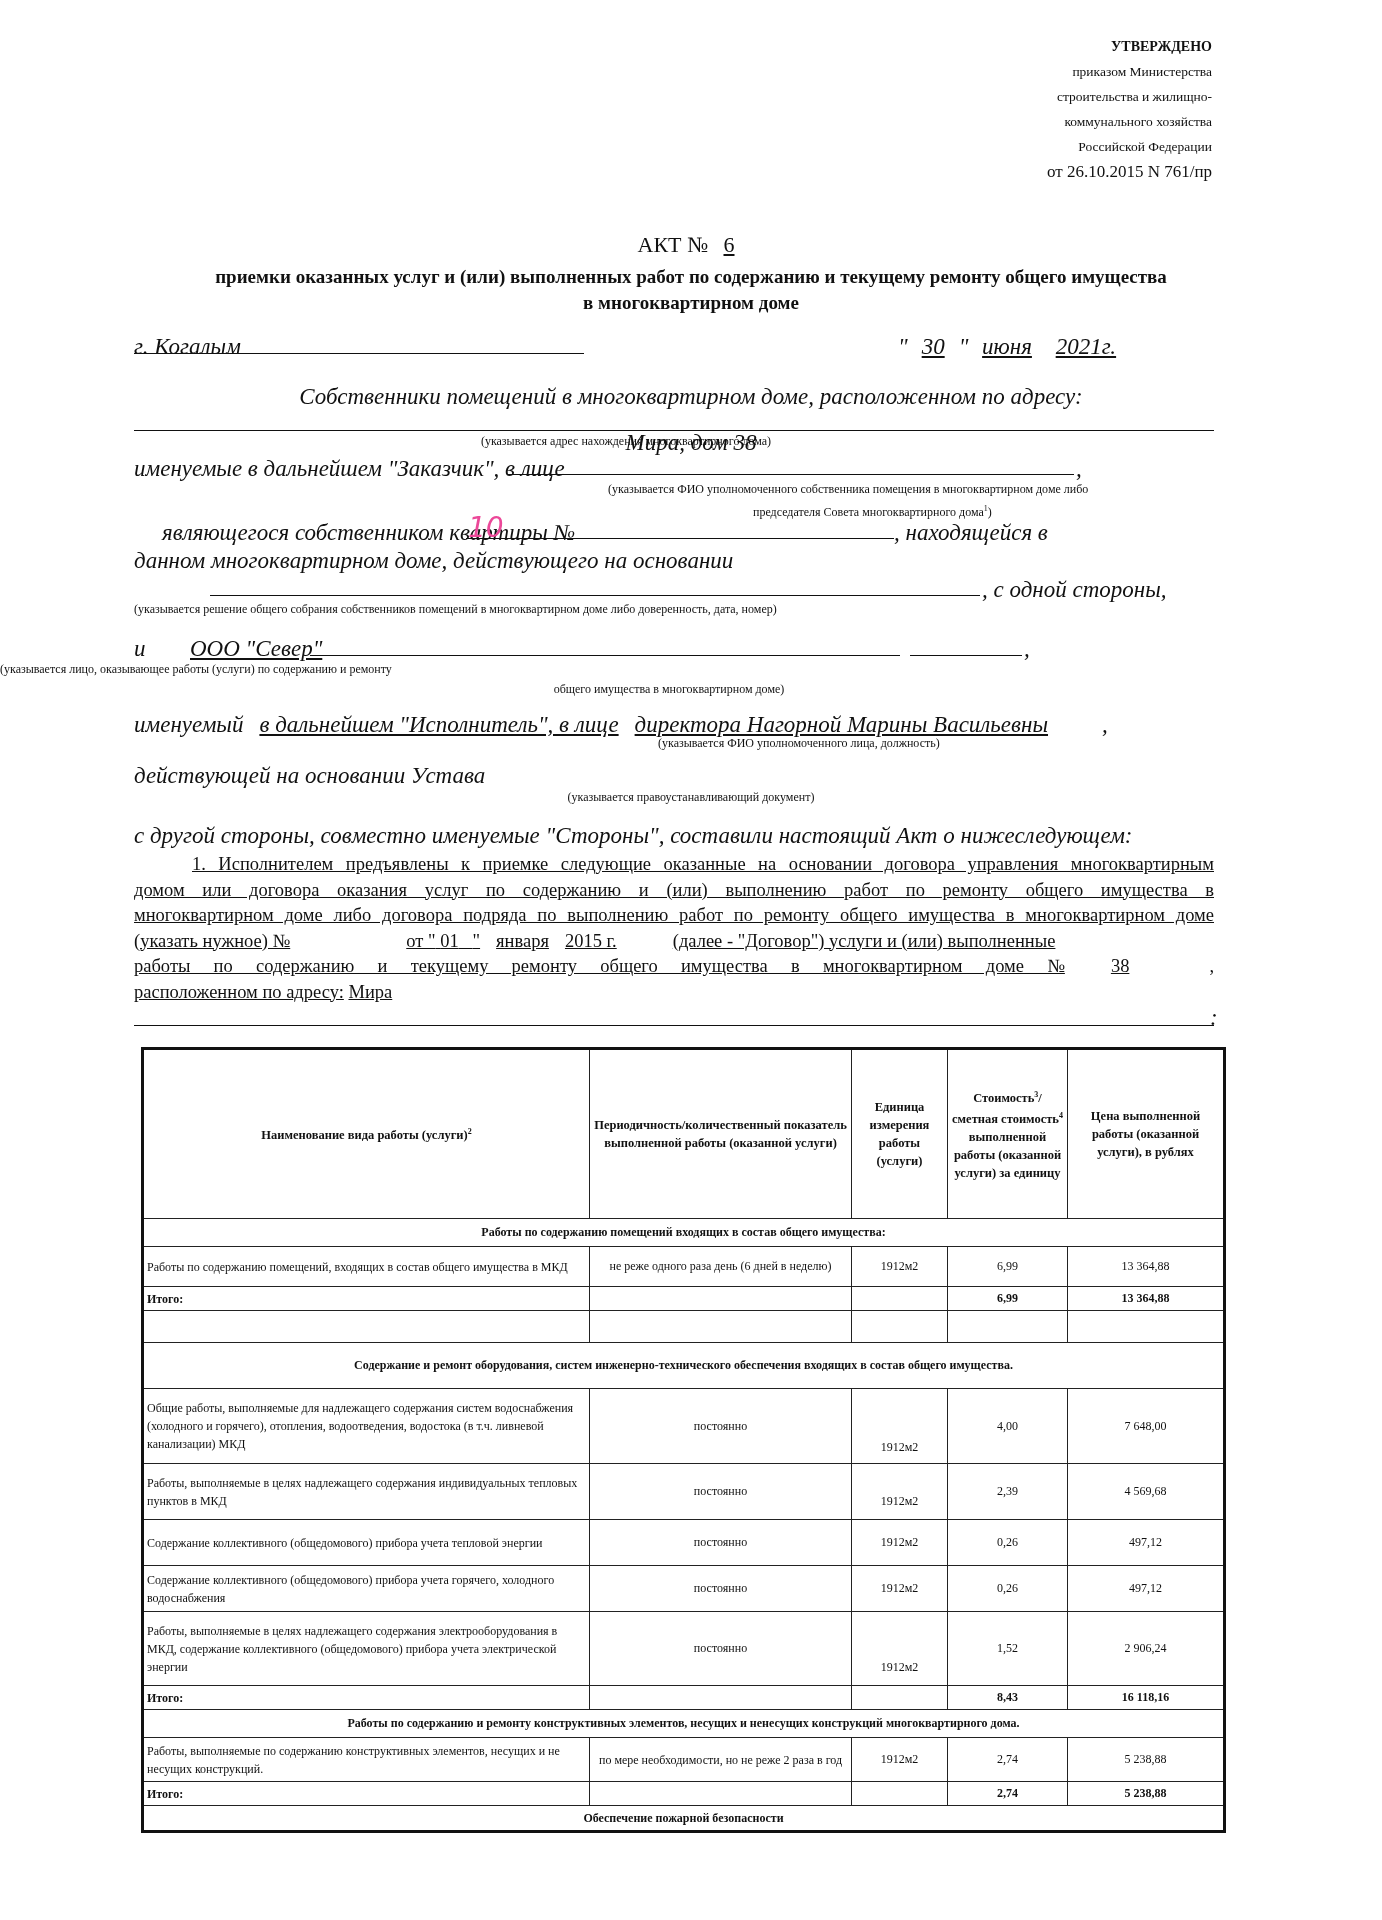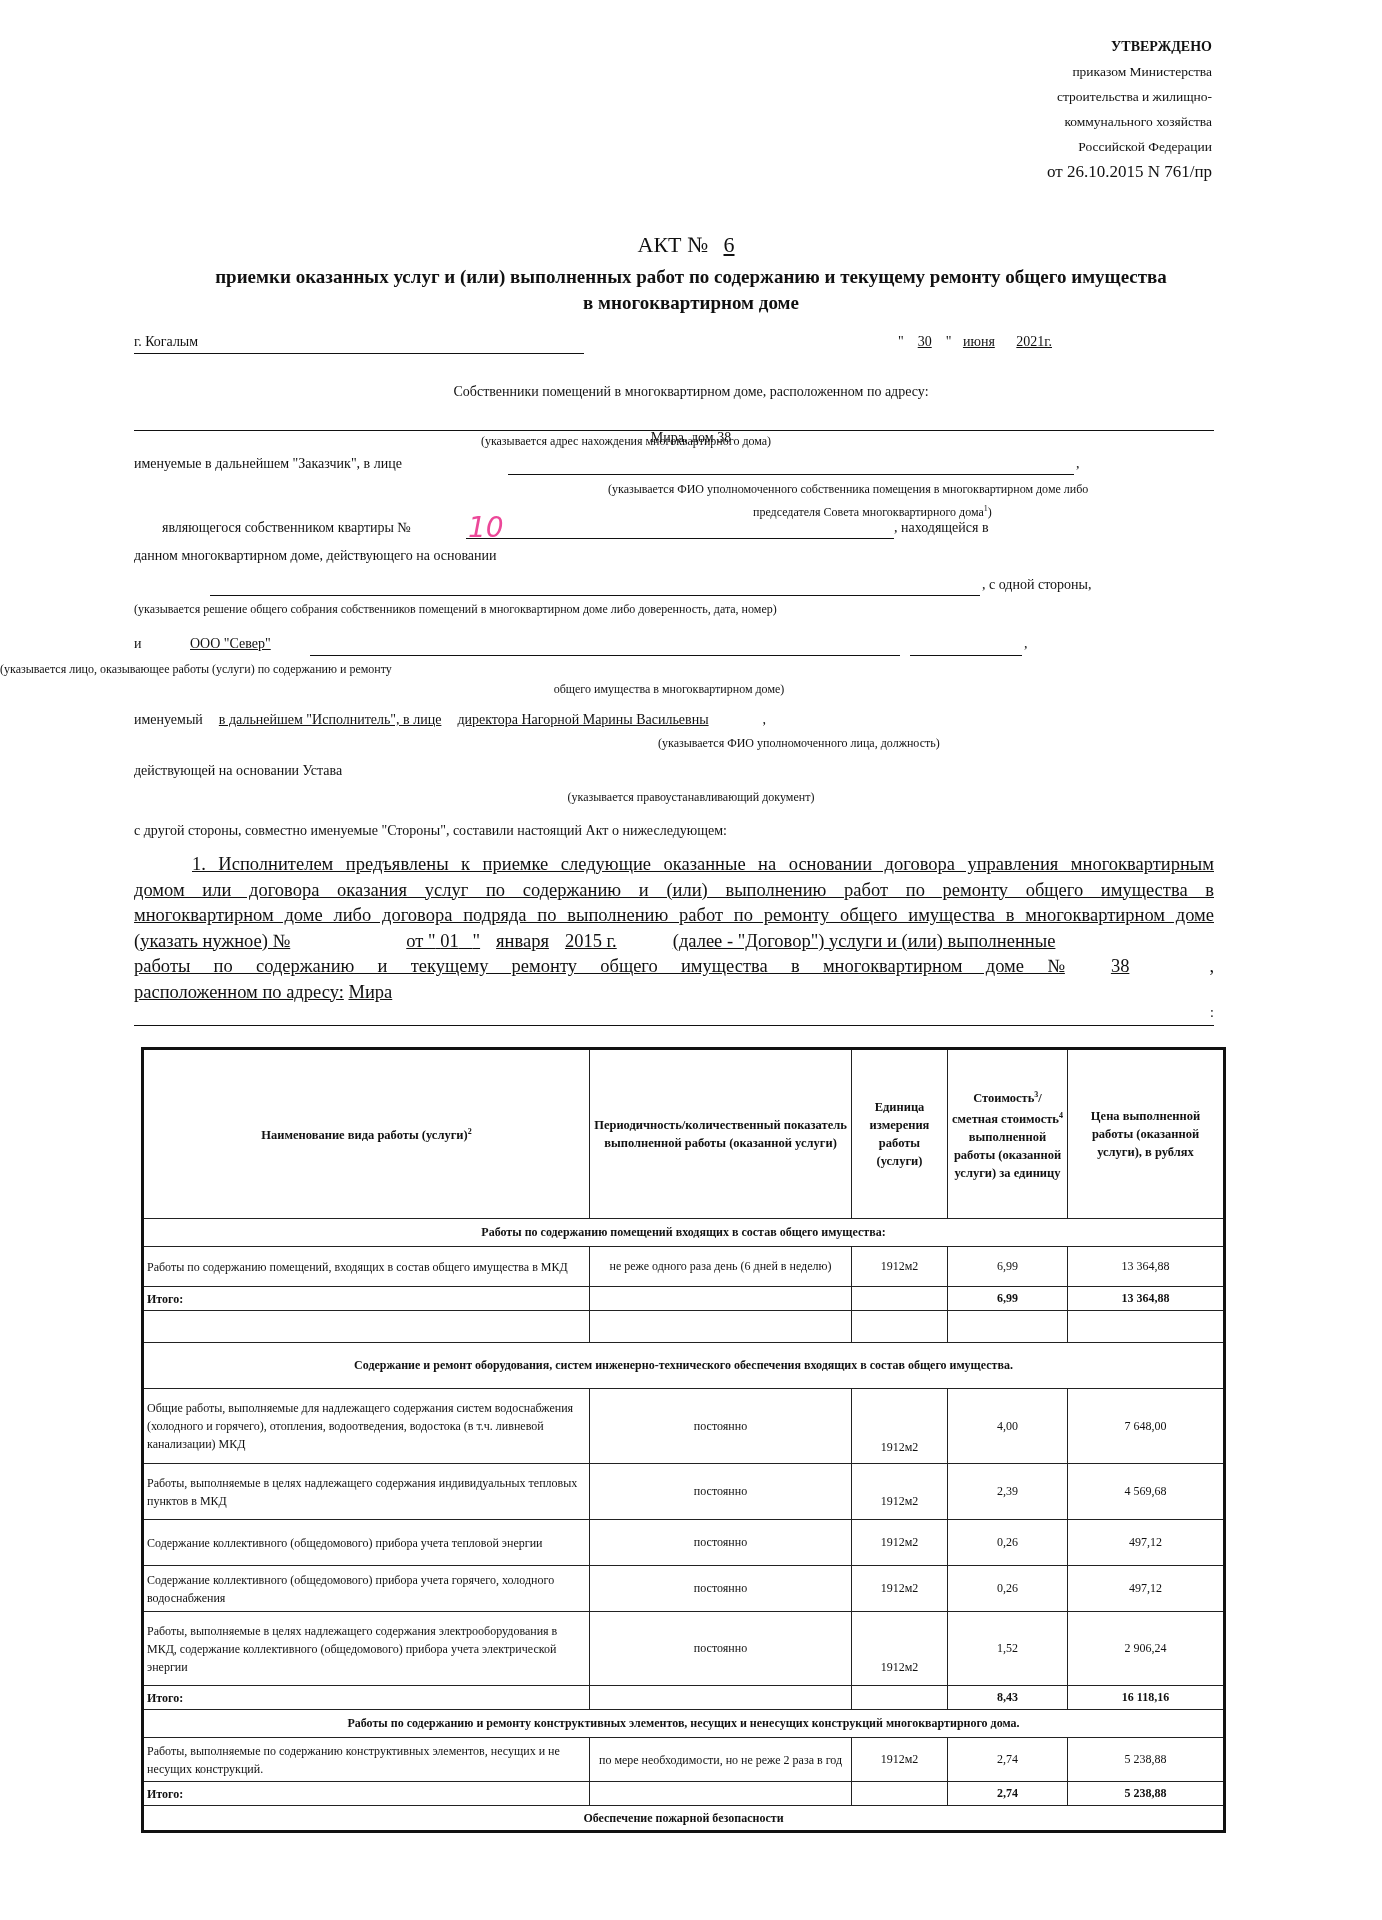--- a/index.html
+++ b/index.html
@@ -7,21 +7,21 @@
   body { position: relative; font-family: "Liberation Serif", serif; color: #111; }
   .abs { position: absolute; }
   .approved { right: 170px; top: 34px; width: 260px; text-align: right; font-size: 13.5px; line-height: 25px; }
   .approved .head { font-weight: bold; font-size: 14px; }
   .approved .last { font-size: 17px; }
   .title { left: 0; width: 1382px; text-align: center; }
   .t-akt { top: 232px; font-size: 22px; }
   .t-sub { top: 264px; font-size: 19px; font-weight: bold; line-height: 26px; }
   .u { text-decoration: underline; }
   .line { position: absolute; border-bottom: 1.5px solid #111; }
-  .txt { position: absolute; font-size: 14px; white-space: nowrap; }
+  .txt { position: absolute; font-size: 23px; white-space: nowrap; font-style: italic; }
   .note { position: absolute; font-size: 12px; white-space: nowrap; }
   .hand { font-family: "DejaVu Sans", sans-serif; color: #ec4899; font-style: italic; font-size: 28px; }
   .para { position: absolute; left: 134px; width: 1080px; font-size: 18.5px; line-height: 25.5px; text-align: justify; }
   .para .w { text-decoration: underline; }
   table.main { position: absolute; left: 141px; top: 1047px; width: 1082px; border-collapse: collapse; table-layout: fixed; border: 3px solid #111; }
   table.main td, table.main th { border: 1px solid #222; font-size: 12px; font-family: "Liberation Serif", serif; vertical-align: middle; }
   table.main th { font-weight: bold; font-size: 12.5px; text-align: center; line-height: 18px; padding: 2px 3px; }
   .c-name { text-align: left; padding: 2px 3px; line-height: 18px; }
   .c-center { text-align: center; }
   .bold { font-weight: bold; }

